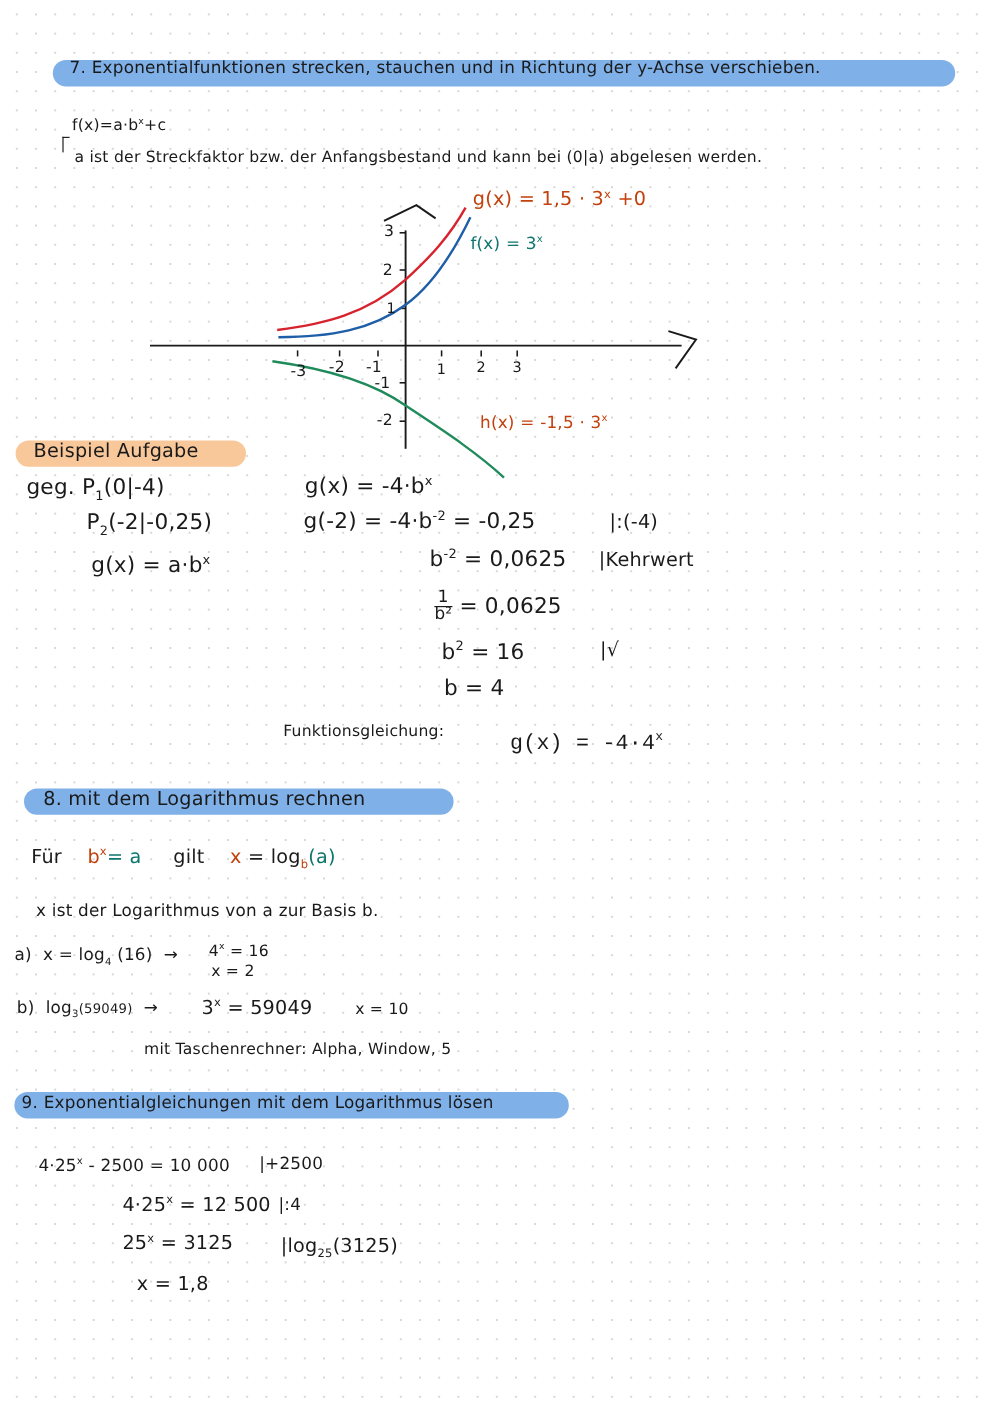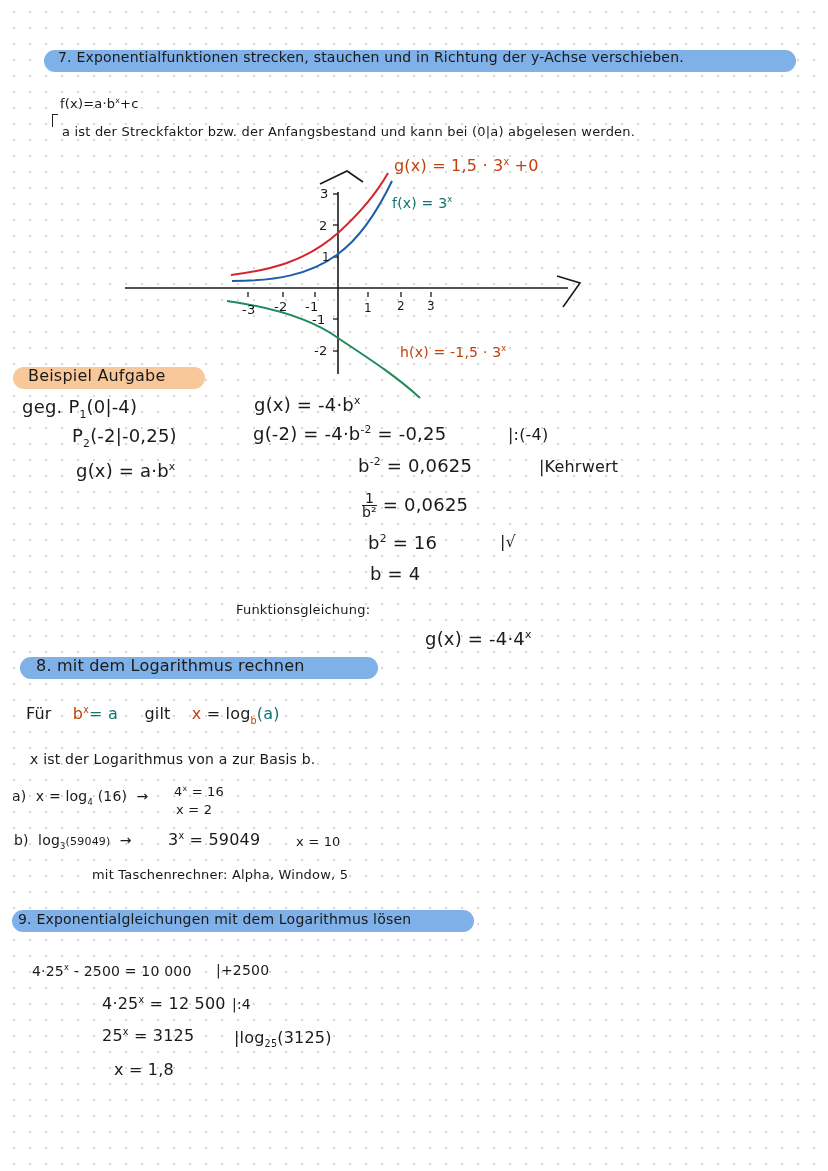--- a/index.html
+++ b/index.html
@@ -115,37 +115,37 @@
   <span>g(x) = -4·b</span><sup>x</sup>
 </div>
 <div class="abs hw t18" style="left:253px; top:423px;">
   <span>g(-2) = -4·b</span><sup>-2</sup><span> = -0,25</span>
 </div>
 <div class="abs hw t16" style="left:508px; top:425px;">|:(-4)</div>
 
 <div class="abs hw t18" style="left:358px; top:455px;">
   <span>b</span><sup>-2</sup><span> = 0,0625</span>
 </div>
-<div class="abs hw t16" style="left:539px; top:457px;">|Kehrwert</div>
+<div class="abs hw t16" style="left:499px; top:457px;">|Kehrwert</div>
 
 <div class="abs hw t18" style="left:362px; top:492px;">
   <span style="display:inline-block; vertical-align:middle; text-align:center; font-size:14px; line-height:13px;">
     <span style="display:block; border-bottom:1px solid #1a1a1a;">1</span><span style="display:block;">b²</span>
   </span><span> = 0,0625</span>
 </div>
 
 <div class="abs hw t18" style="left:368px; top:532px;">
   <span>b</span><sup>2</sup><span> = 16</span>
 </div>
 <div class="abs hw t16" style="left:500px; top:532px;">|√</div>
 
 <div class="abs hw t18" style="left:370px; top:563px;">b = 4</div>
 
 <div class="abs hw t13" style="left:236px; top:602px;">Funktionsgleichung:</div>
-<div class="abs hw t18" style="left:425px; top:628px;">
+<div class="abs hw t18" style="left:425px; top:609px;font-family:Liberation Mono, monospace;">
   <span>g(x) = -4·4</span><sup>x</sup>
 </div>
 
 <div class="hl-blue" style="left:20px; top:657px; width:358px; height:22px;"></div>
 <div class="abs hw t16" style="left:36px; top:656px;">8. mit dem Logarithmus rechnen</div>
 
 <div class="abs hw t16" style="left:26px; top:704px;">
   <span>Für</span>&nbsp;&nbsp;&nbsp;
   <span class="green">b</span><sup class="red">x</sup><span class="blue">= a</span>&nbsp;&nbsp;&nbsp;&nbsp;
   <span>gilt</span>&nbsp;&nbsp;&nbsp;
@@ -166,21 +166,21 @@
 
 <div class="abs hw t14" style="left:14px; top:832px;">
   <span>b)</span>&nbsp;
   <span>log</span><sub>3</sub><span style="font-size:11px;">(59049)</span>
   &nbsp;<span>→</span>
 </div>
 <div class="abs hw t16" style="left:168px; top:830px;">
   <span>3</span><sup>x</sup><span> = 59049</span>
 </div>
 <div class="abs hw t13" style="left:296px; top:834px;">x = 10</div>
-<div class="abs hw t13" style="left:92px; top:867px;text-align:right;">mit Taschenrechner: Alpha, Window, 5</div>
+<div class="abs hw t13" style="left:120px; top:867px;text-align:right;">mit Taschenrechner: Alpha, Window, 5</div>
 
 <div class="hl-blue" style="left:12px; top:910px; width:462px; height:22px;"></div>
 <div class="abs hw t14" style="left:18px; top:911px;">9. Exponentialgleichungen mit dem Logarithmus lösen</div>
 
 <div class="abs hw t14" style="left:32px; top:962px;">
   <span>4·25</span><sup>x</sup><span> - 2500 = 10 000</span>
 </div>
 <div class="abs hw t14" style="left:216px; top:962px;">|+2500</div>
 
 <div class="abs hw t16" style="left:78px; top:994px;margin-left:24px;">

